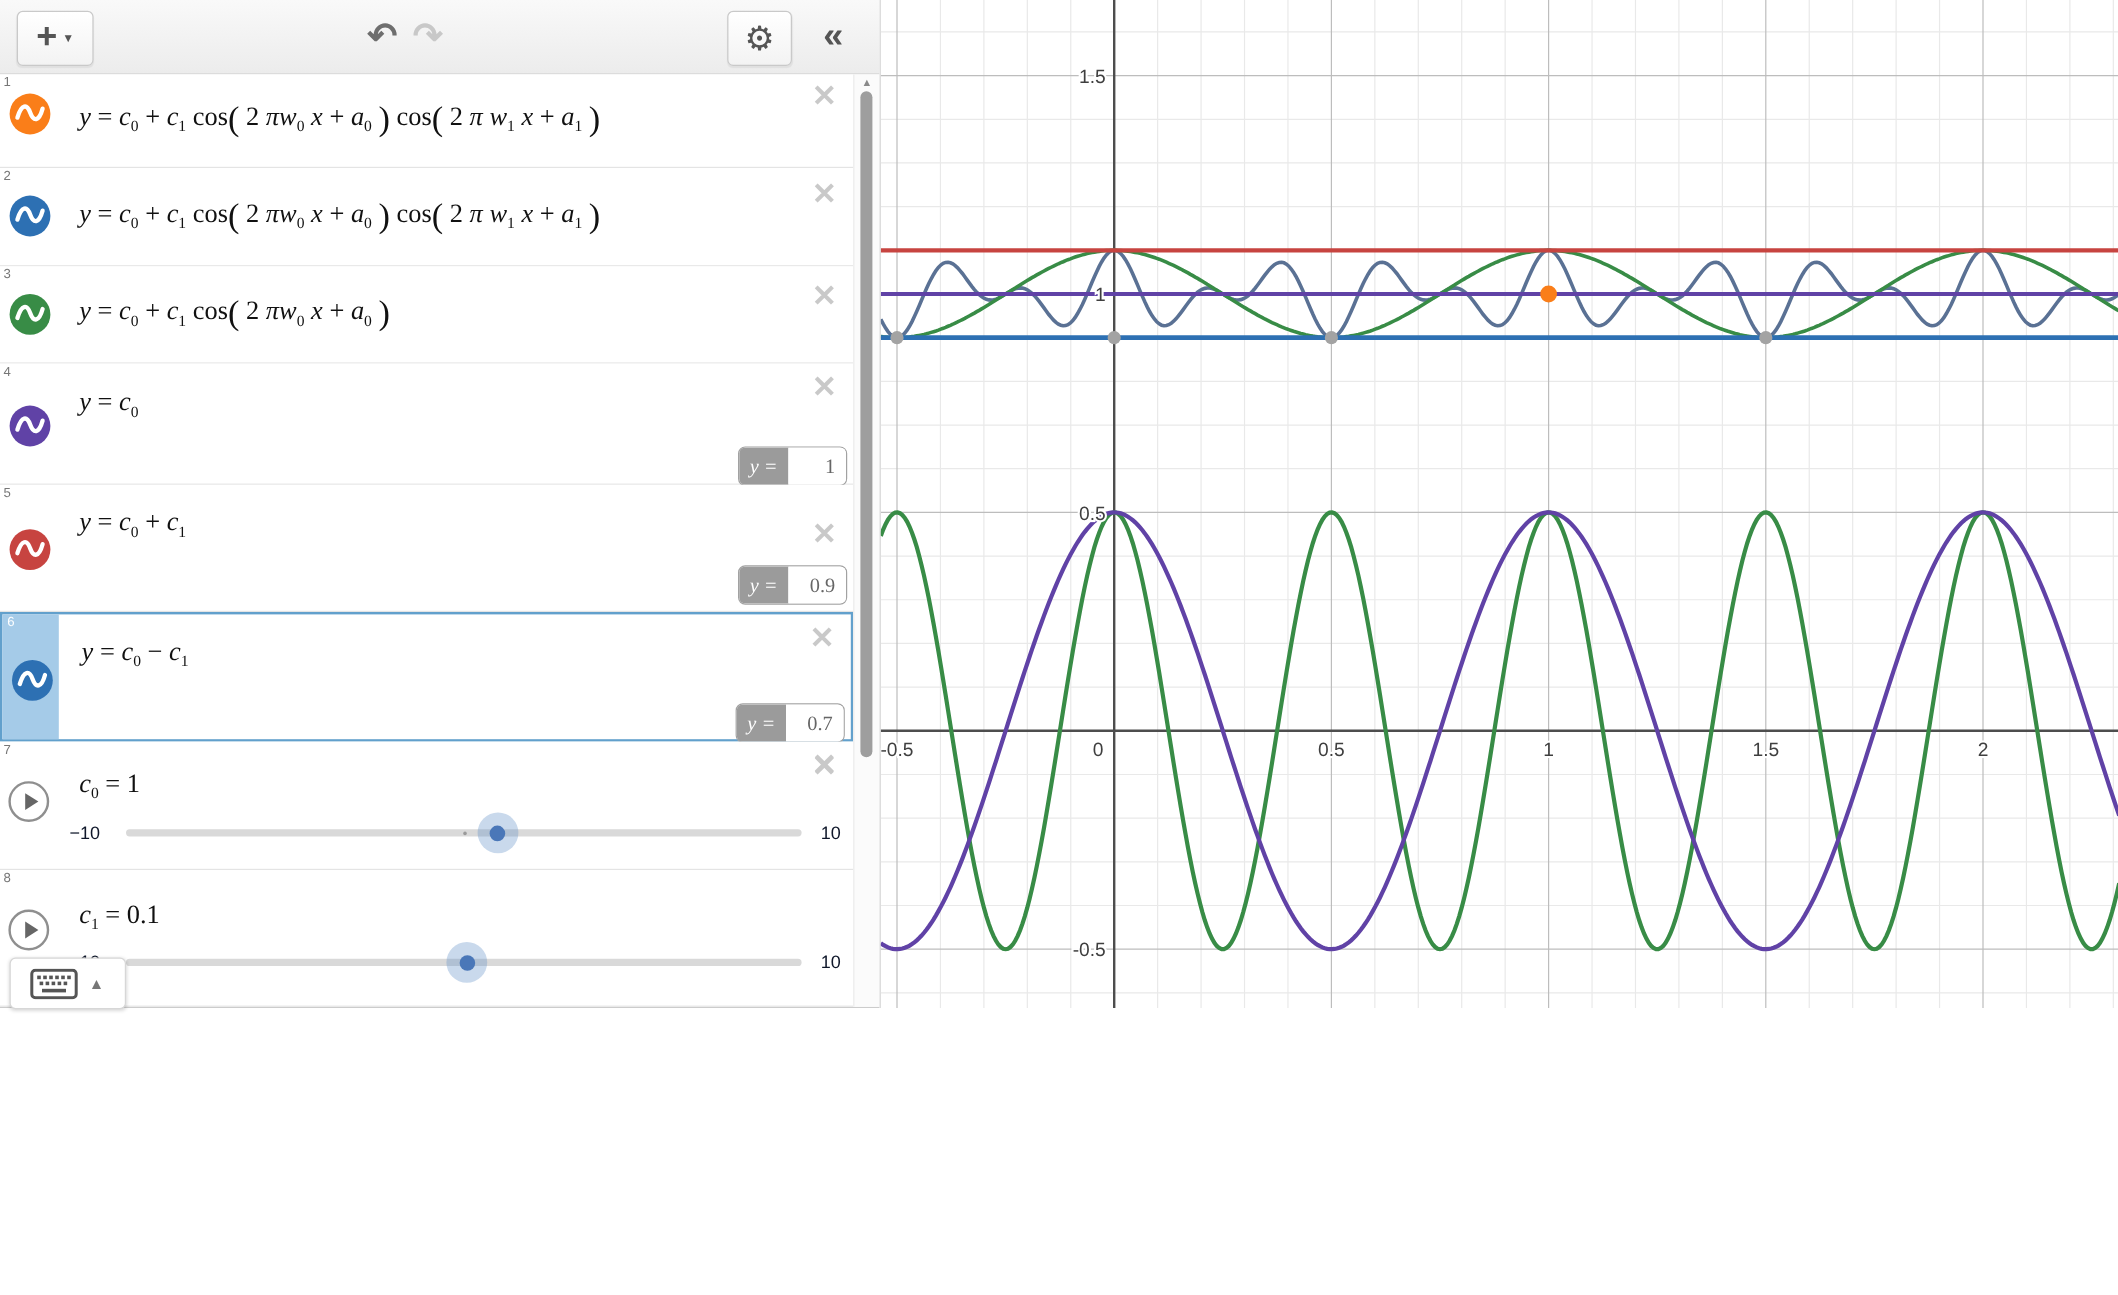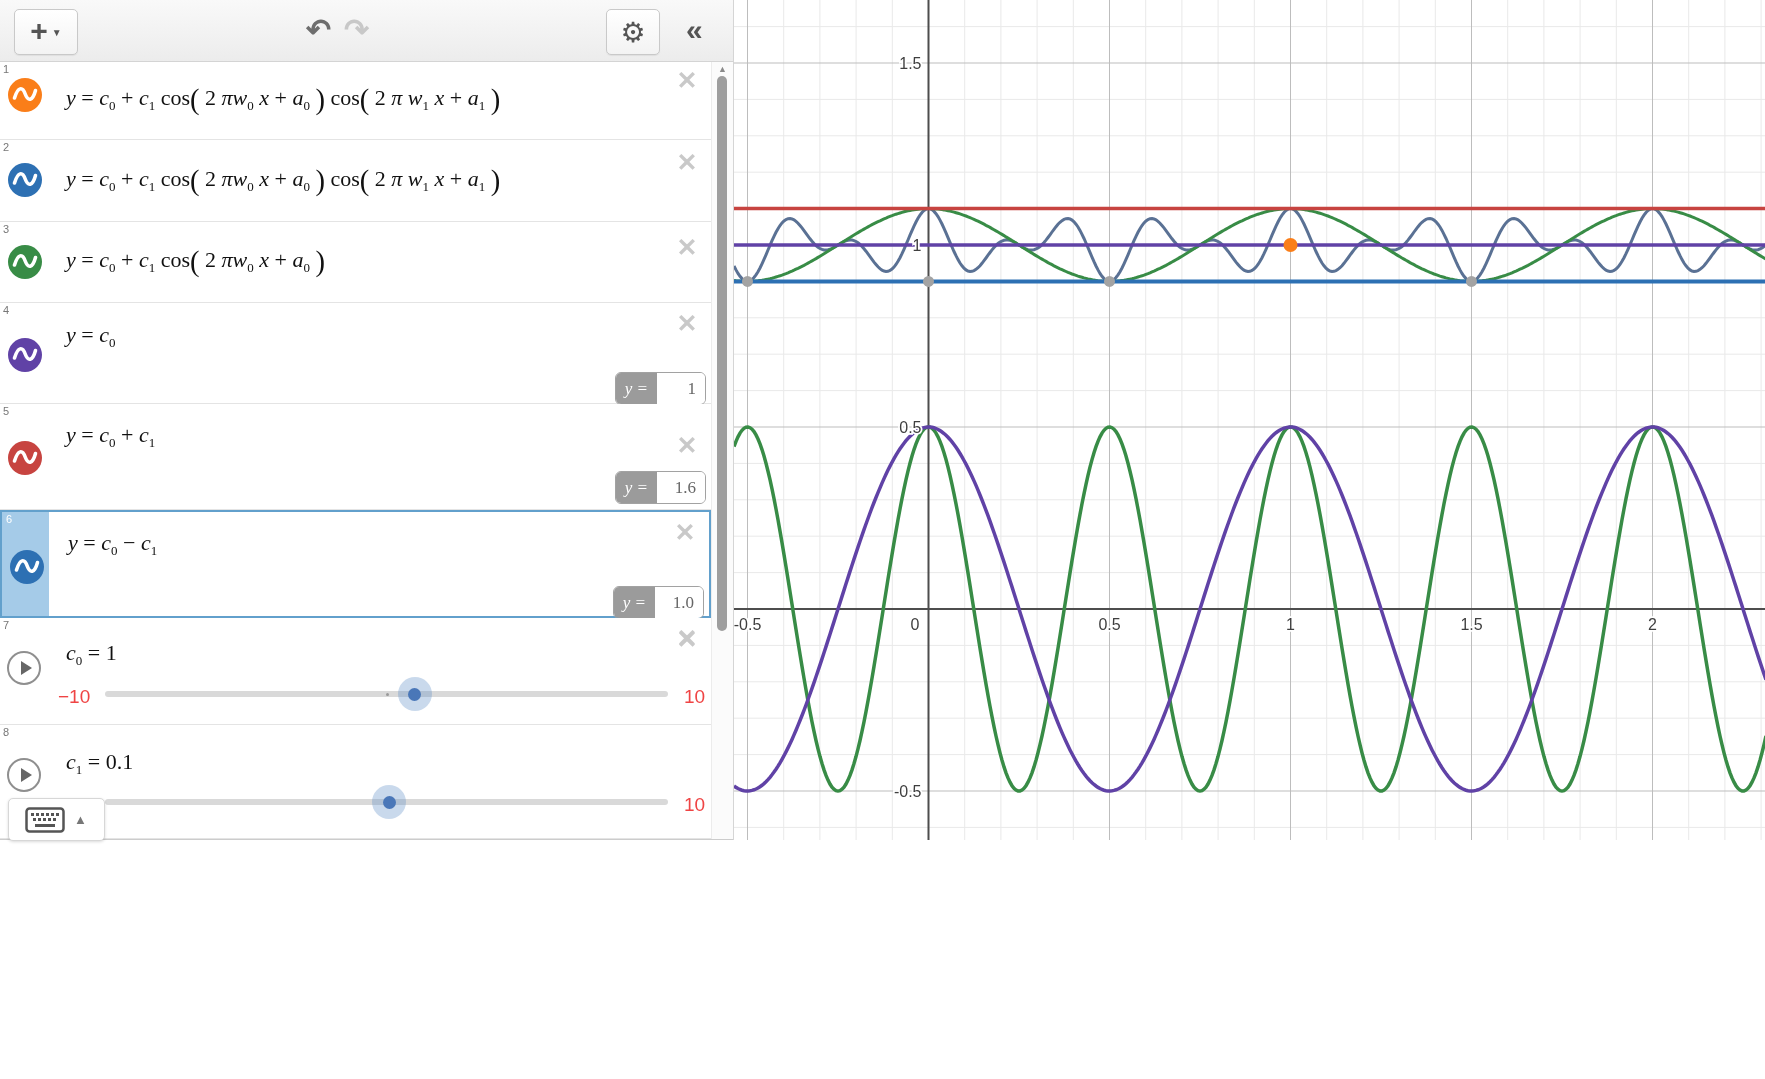--- a/index.html
+++ b/index.html
@@ -38,21 +38,21 @@
   .badge{position:absolute;right:5px;display:flex;height:31px;border:1px solid #a2a2a2;border-radius:6px;
          overflow:hidden;font-family:"Liberation Serif",serif;font-size:17px;}
   .badge .blabel{background:#9b9b9b;color:#fff;font-style:italic;display:flex;align-items:center;padding:0 9px;}
   .badge .bval{background:#fff;color:#666;display:flex;align-items:center;justify-content:flex-end;
                min-width:30px;padding:0 9px;}
   .slider-track{position:absolute;left:105px;width:563px;height:6px;background:#d9d9d9;border-radius:3px;}
   .slider-tick{position:absolute;width:3px;height:3px;border-radius:50%;background:#9a9a9a;}
   .slider-thumb{position:absolute;width:34px;height:34px;border-radius:50%;background:rgba(100,145,200,0.35);
                 display:flex;align-items:center;justify-content:center;cursor:pointer;}
   .slider-thumb .dot{width:13px;height:13px;border-radius:50%;background:#4a77b8;}
-  .slider-min,.slider-max{position:absolute;font-size:19px;color:#ef4444;}
+  .slider-min,.slider-max{position:absolute;font-size:15px;color:#0f172a;}
   .play-btn{position:absolute;left:7px;width:34px;height:34px;border:2px solid #8f8f8f;border-radius:50%;
             background:#fff;display:flex;align-items:center;justify-content:center;cursor:pointer;box-sizing:border-box;}
   .play-glyph{width:0;height:0;border-left:11px solid #666;border-top:7px solid transparent;
               border-bottom:7px solid transparent;margin-left:4px;}
   
   #scroll-lane{position:absolute;left:711px;top:62px;width:22px;bottom:0;background:#fbfbfb;border-left:1px solid #ececec;}
   #scroll-up{position:absolute;left:6px;top:2px;font-size:9px;color:#8a8a8a;}
   #scroll-thumb{position:absolute;left:5px;top:14px;width:10px;height:555px;background:#9e9e9e;border-radius:5px;}
   
   #kbd-popup{position:absolute;left:8px;top:798px;width:95px;height:41px;background:#fff;border:1px solid #d7d7d7;
@@ -130,35 +130,35 @@
           <div class="gutter"></div>
     <div class="row-num">5</div>
           <div class="icon-wrap" style="top:36px"><svg width="36" height="36" viewBox="0 0 36 36">
               <circle cx="18" cy="18" r="17" fill="#c74440"></circle>
               <path d="M7.5 21 C 11 9.5, 15.5 9.5, 18.2 17 C 21 24.5, 25.5 24.5, 28.5 13.5" fill="none" stroke="#fff" stroke-width="3.6" stroke-linecap="round"></path>
             </svg></div>
           <div class="formula" style="top:18px"><i>y</i> = <i>c</i><sub>0</sub> + <i>c</i><sub>1</sub></div>
           <div class="close-x" style="right:11px;top:29px">✕</div>
           <div class="badge" style="top:67px">
       <span class="blabel">y =</span>
-      <span class="bval">1.6</span>
+      <span class="bval">0.9</span>
           </div>
         </div>
         <div class="row selected" style="top: 510px; height: 108px;">
           <div class="gutter"></div>
     <div class="row-num">6</div>
           <div class="icon-wrap" style="top:37px"><svg width="36" height="36" viewBox="0 0 36 36">
               <circle cx="18" cy="18" r="17" fill="#2d70b3"></circle>
               <path d="M7.5 21 C 11 9.5, 15.5 9.5, 18.2 17 C 21 24.5, 25.5 24.5, 28.5 13.5" fill="none" stroke="#fff" stroke-width="3.6" stroke-linecap="round"></path>
             </svg></div>
           <div class="formula" style="top:18px"><i>y</i> = <i>c</i><sub>0</sub> − <i>c</i><sub>1</sub></div>
           <div class="close-x" style="right:11px;top:8px">✕</div>
           <div class="badge" style="top:74px">
       <span class="blabel">y =</span>
-      <span class="bval">1.0</span>
+      <span class="bval">0.7</span>
           </div>
         </div>
         <div class="row" style="top: 618px; height: 107px;">
           <div class="gutter"></div>
     <div class="row-num">7</div>
           <div class="play-btn" style="top:33px">
             <div class="play-glyph"></div>
           </div>
           <div class="formula" style="top:22px"><i>c</i><sub>0</sub> = 1</div>
           <div class="close-x" style="right:11px;top:9px">✕</div>

